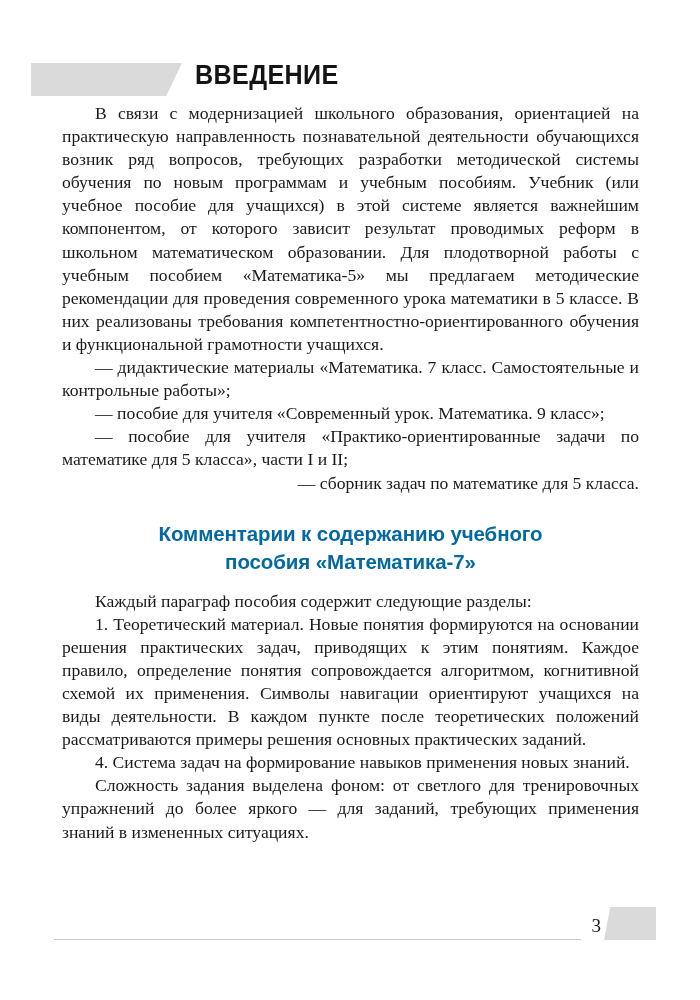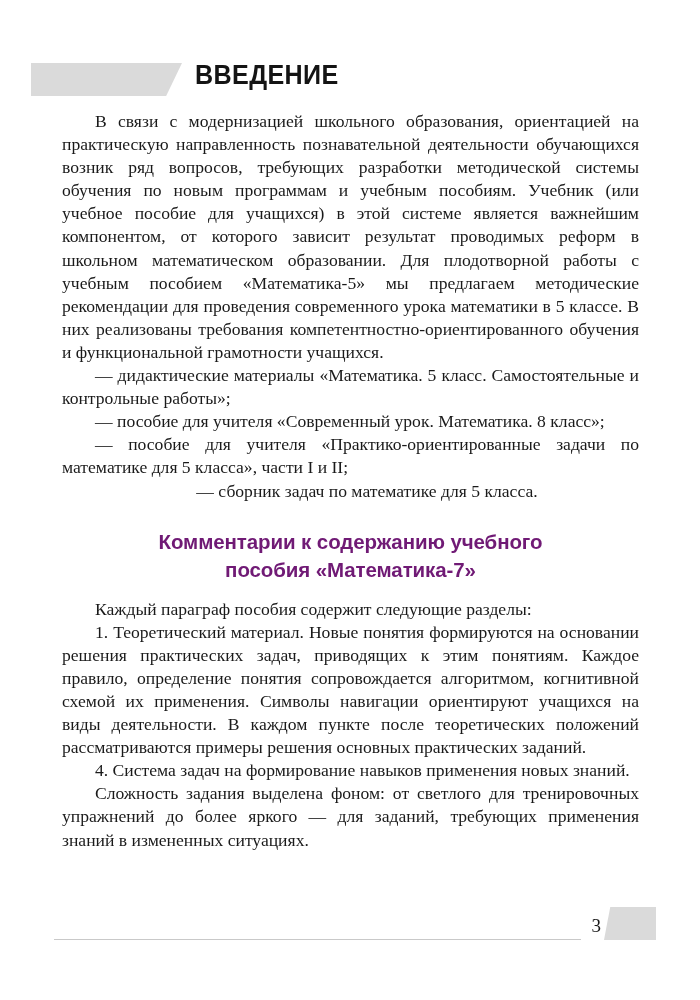--- a/index.html
+++ b/index.html
@@ -53,53 +53,53 @@
     color: #141414;
     transform: scaleX(0.93);
     transform-origin: left center;
     white-space: nowrap;
   }
 
   
   .body-content {
     position: absolute;
     left: 62px;
-    top: 110px;
+    top: 102px;
     width: 577px;
   }
 
   p.para {
     margin: 0;
     font-size: 17.6px;
     line-height: 23.1px;
     text-align: justify;
     text-justify: inter-word;
     text-indent: 33px;
     hyphens: manual;
   }
   p.dash-item {
     margin: 0;
     font-size: 17.6px;
     line-height: 23.1px;
     text-align: justify;
     text-indent: 33px;
   }
   p.last-line {
-    text-align: center;
+    text-align: right;
   }
 
   
   .section-heading {
     margin: 25px 0 14px 0;
     text-align: center;
     font-family: "Liberation Sans", "DejaVu Sans", sans-serif;
     font-weight: bold;
     font-size: 20.5px;
     line-height: 28px;
-    color: #701a75;
+    color: #0369a1;
     letter-spacing: -0.1px;
   }
   .section-heading .hline {
     display: block;
   }
 
   
   .footer {
     position: absolute;
     left: 0;
@@ -146,23 +146,23 @@
     <div class="header-mark"></div>
     <div class="chapter-title">ВВЕДЕНИЕ</div>
   </div>
 
   <div class="body-content">
 
     <p class="para">В связи с модернизацией школьного образования, ориентацией на практическую направленность познавательной деятельности обучающихся возник ряд вопросов, требующих разработки методической системы обучения по новым программам и учебным пособиям. Учебник (или учебное пособие для учащихся) в этой системе является важнейшим компонентом, от которого зависит результат проводимых реформ в школьном математическом образовании. Для плодотворной работы с учебным пособием «Математика-5» мы предлагаем методические рекомендации для проведения современного урока математики в 5 классе. В них реализованы требования компетентностно-ориентированного обучения и функциональной грамотности учащихся.</p>
 
 
 
-    <p class="dash-item">— дидактические материалы «Математика. 5 класс. Самостоятельные и контрольные работы»;</p>
+    <p class="dash-item">— дидактические материалы «Математика. 7 класс. Самостоятельные и контрольные работы»;</p>
 
-    <p class="dash-item">— пособие для учителя «Современный урок. Математика. 8 класс»;</p>
+    <p class="dash-item">— пособие для учителя «Современный урок. Математика. 9 класс»;</p>
 
     <p class="dash-item">— пособие для учителя «Практико-ориентированные задачи по математике для 5 класса», части I и II;</p>
 
     <p class="dash-item last-line">— сборник задач по математике для 5 класса.</p>
 
     <h2 class="section-heading">
       <span class="hline">Комментарии к содержанию учебного</span>
       <span class="hline">пособия «Математика-7»</span>
     </h2>
 

